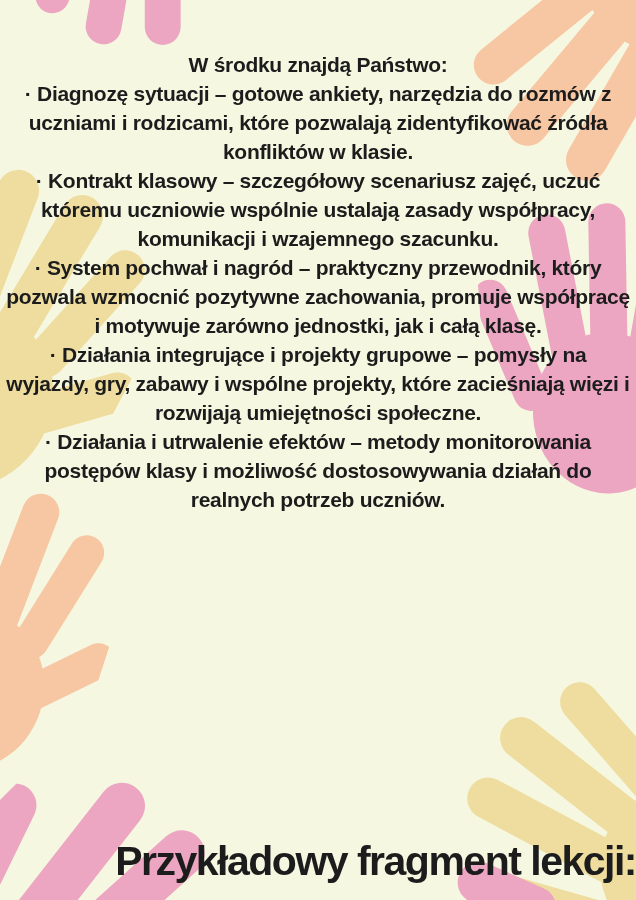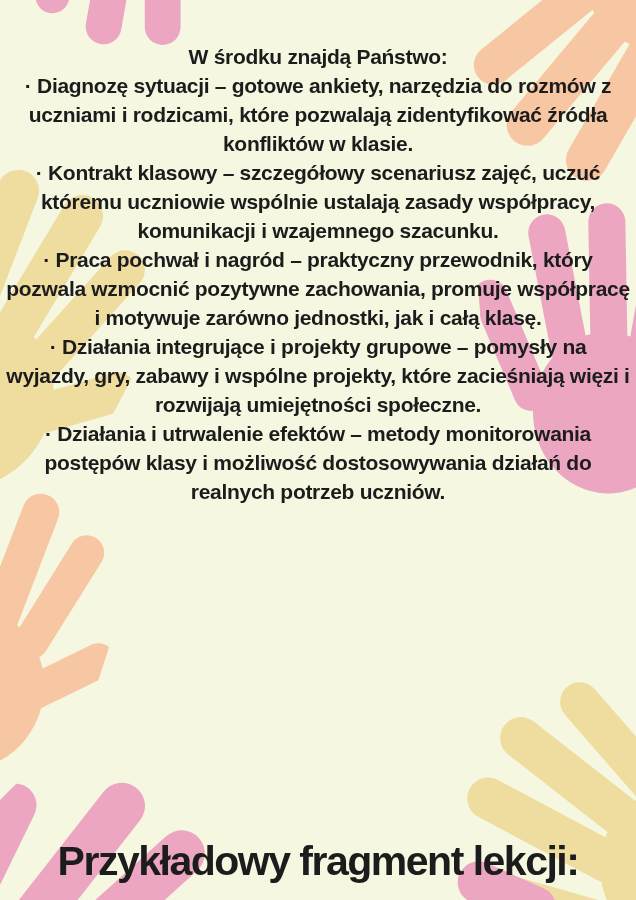--- a/index.html
+++ b/index.html
@@ -22,29 +22,29 @@
   .hand-low-left    {left:-128px; top:462px;  width:240px; height:316px; transform:rotate(18deg);}
   .hand-bottom-left {left:-84px;  top:748px;  width:300px; height:396px; transform:rotate(45deg);}
   .hand-bottom-right{right:-120px;top:648px;  width:270px; height:356px; transform:rotate(-55deg);}
   .fingertip{
     position:absolute;left:455px;top:874px;width:104px;height:42px;
     border-radius:22px;background:var(--hand-pink,#eca6c1);
     transform:rotate(24deg);pointer-events:none;
   }
   
   .content{
-    position:absolute;left:0;top:0;width:624px;padding:42px 6px 0 6px;
+    position:absolute;left:0;top:8px;width:624px;padding:42px 6px 0 6px;
     text-align:center;color:var(--fg,#1c1c1c);
     font-weight:700;font-size:21px;line-height:29px;letter-spacing:-0.3px;
     z-index:2;
   }
   .content h2,.content p{margin:0;padding:0;font-size:inherit;font-weight:inherit;}
   .footer-heading{
     position:absolute;left:0;bottom:16px;width:636px;margin:0;
-    text-align:center;color:var(--fg,#1c1c1c);
+    text-align:right;color:var(--fg,#1c1c1c);
     font-weight:700;font-size:41px;letter-spacing:-1.5px;line-height:1.1;
     z-index:2;
   }
 </style>
 </head>
 <body>
 
 <div class="page">
 
   <svg width="0" height="0" style="position:absolute" aria-hidden="true">
@@ -78,20 +78,20 @@
     </svg>
   <svg class="hand hand-bottom-right yellow" viewBox="0 0 110 145">
       <use href="#handprint"></use>
     </svg>
   <div class="fingertip"></div>
 
   <div class="content">
     <h2>W środku znajdą Państwo:</h2>
     <p>· Diagnozę sytuacji – gotowe ankiety, narzędzia do rozmów z uczniami i rodzicami, które pozwalają zidentyfikować źródła konfliktów w klasie.</p>
     <p>· Kontrakt klasowy – szczegółowy scenariusz zajęć, uczuć któremu uczniowie wspólnie ustalają zasady współpracy, komunikacji i wzajemnego szacunku.</p>
-    <p>· Praca pochwał i nagród – praktyczny przewodnik, który pozwala wzmocnić pozytywne zachowania, promuje współpracę i motywuje zarówno jednostki, jak i całą klasę.</p>
+    <p>· System pochwał i nagród – praktyczny przewodnik, który pozwala wzmocnić pozytywne zachowania, promuje współpracę i motywuje zarówno jednostki, jak i całą klasę.</p>
     <p>· Działania integrujące i projekty grupowe – pomysły na wyjazdy, gry, zabawy i wspólne projekty, które zacieśniają więzi i rozwijają umiejętności społeczne.</p>
     <p>· Działania i utrwalenie efektów – metody monitorowania postępów klasy i możliwość dostosowywania działań do realnych potrzeb uczniów.</p>
   </div>
 
   <h1 class="footer-heading">Przykładowy fragment lekcji:</h1>
 
 </div>
 
 </body></html>

